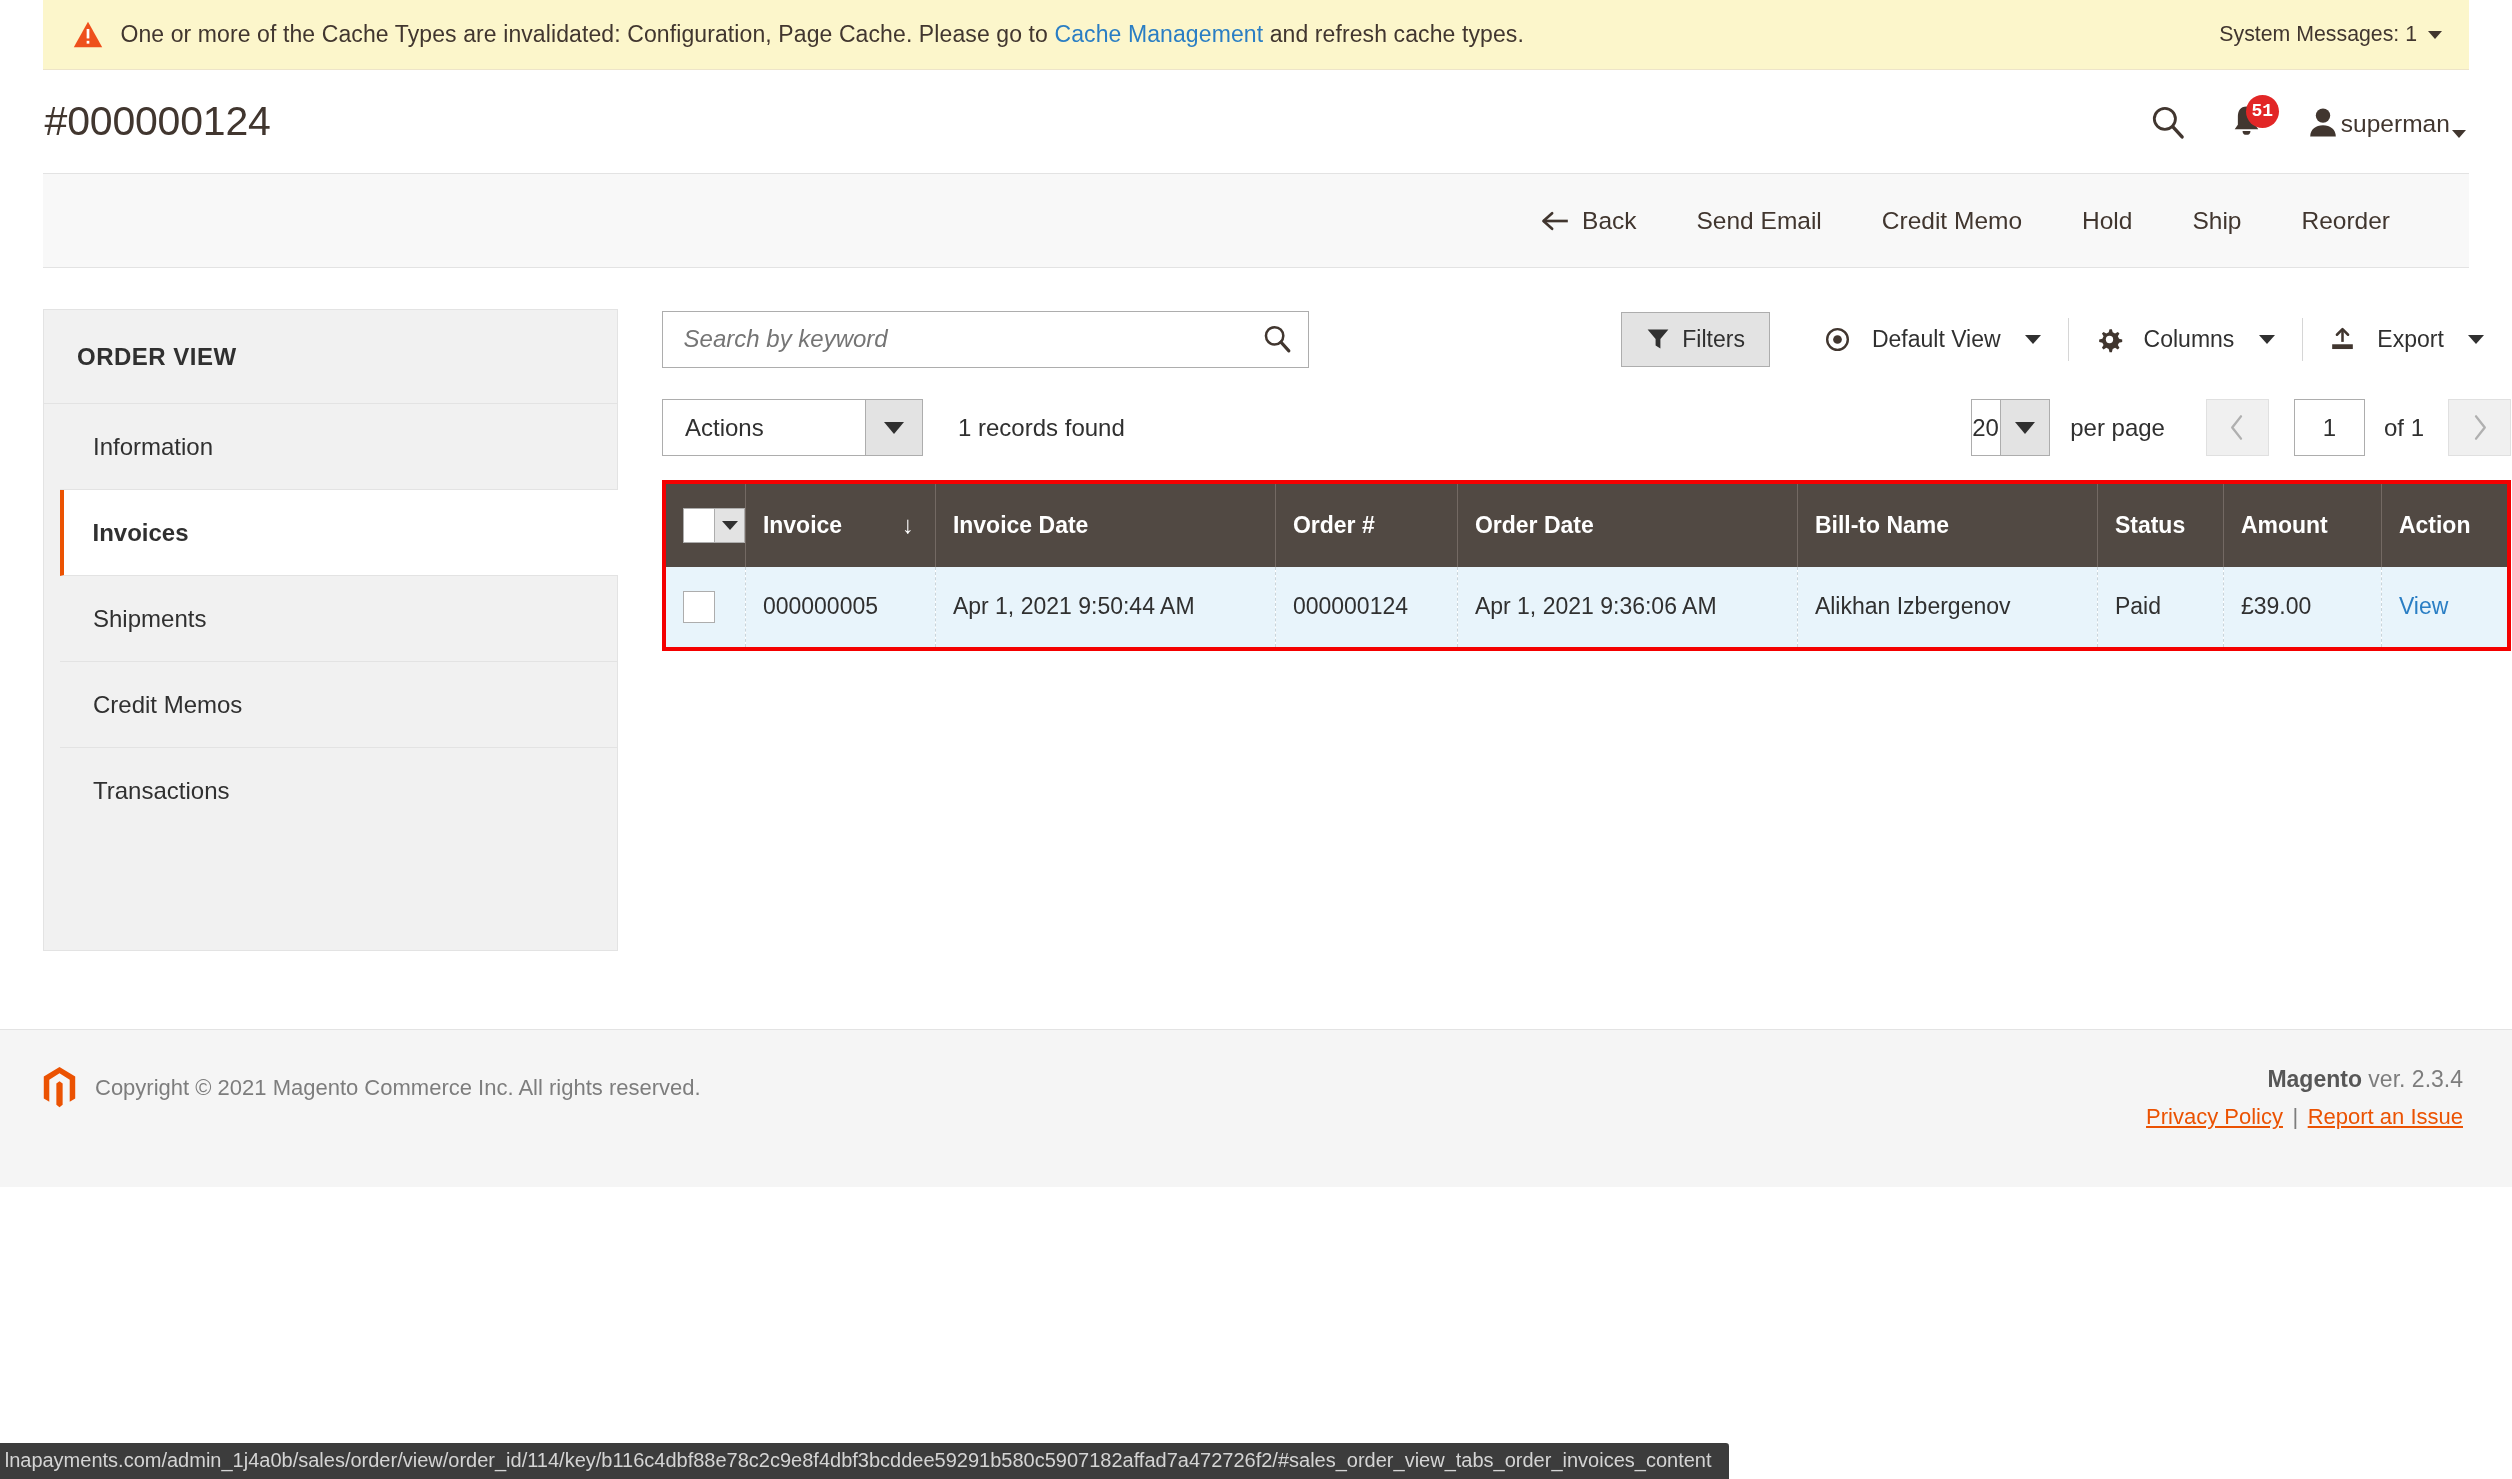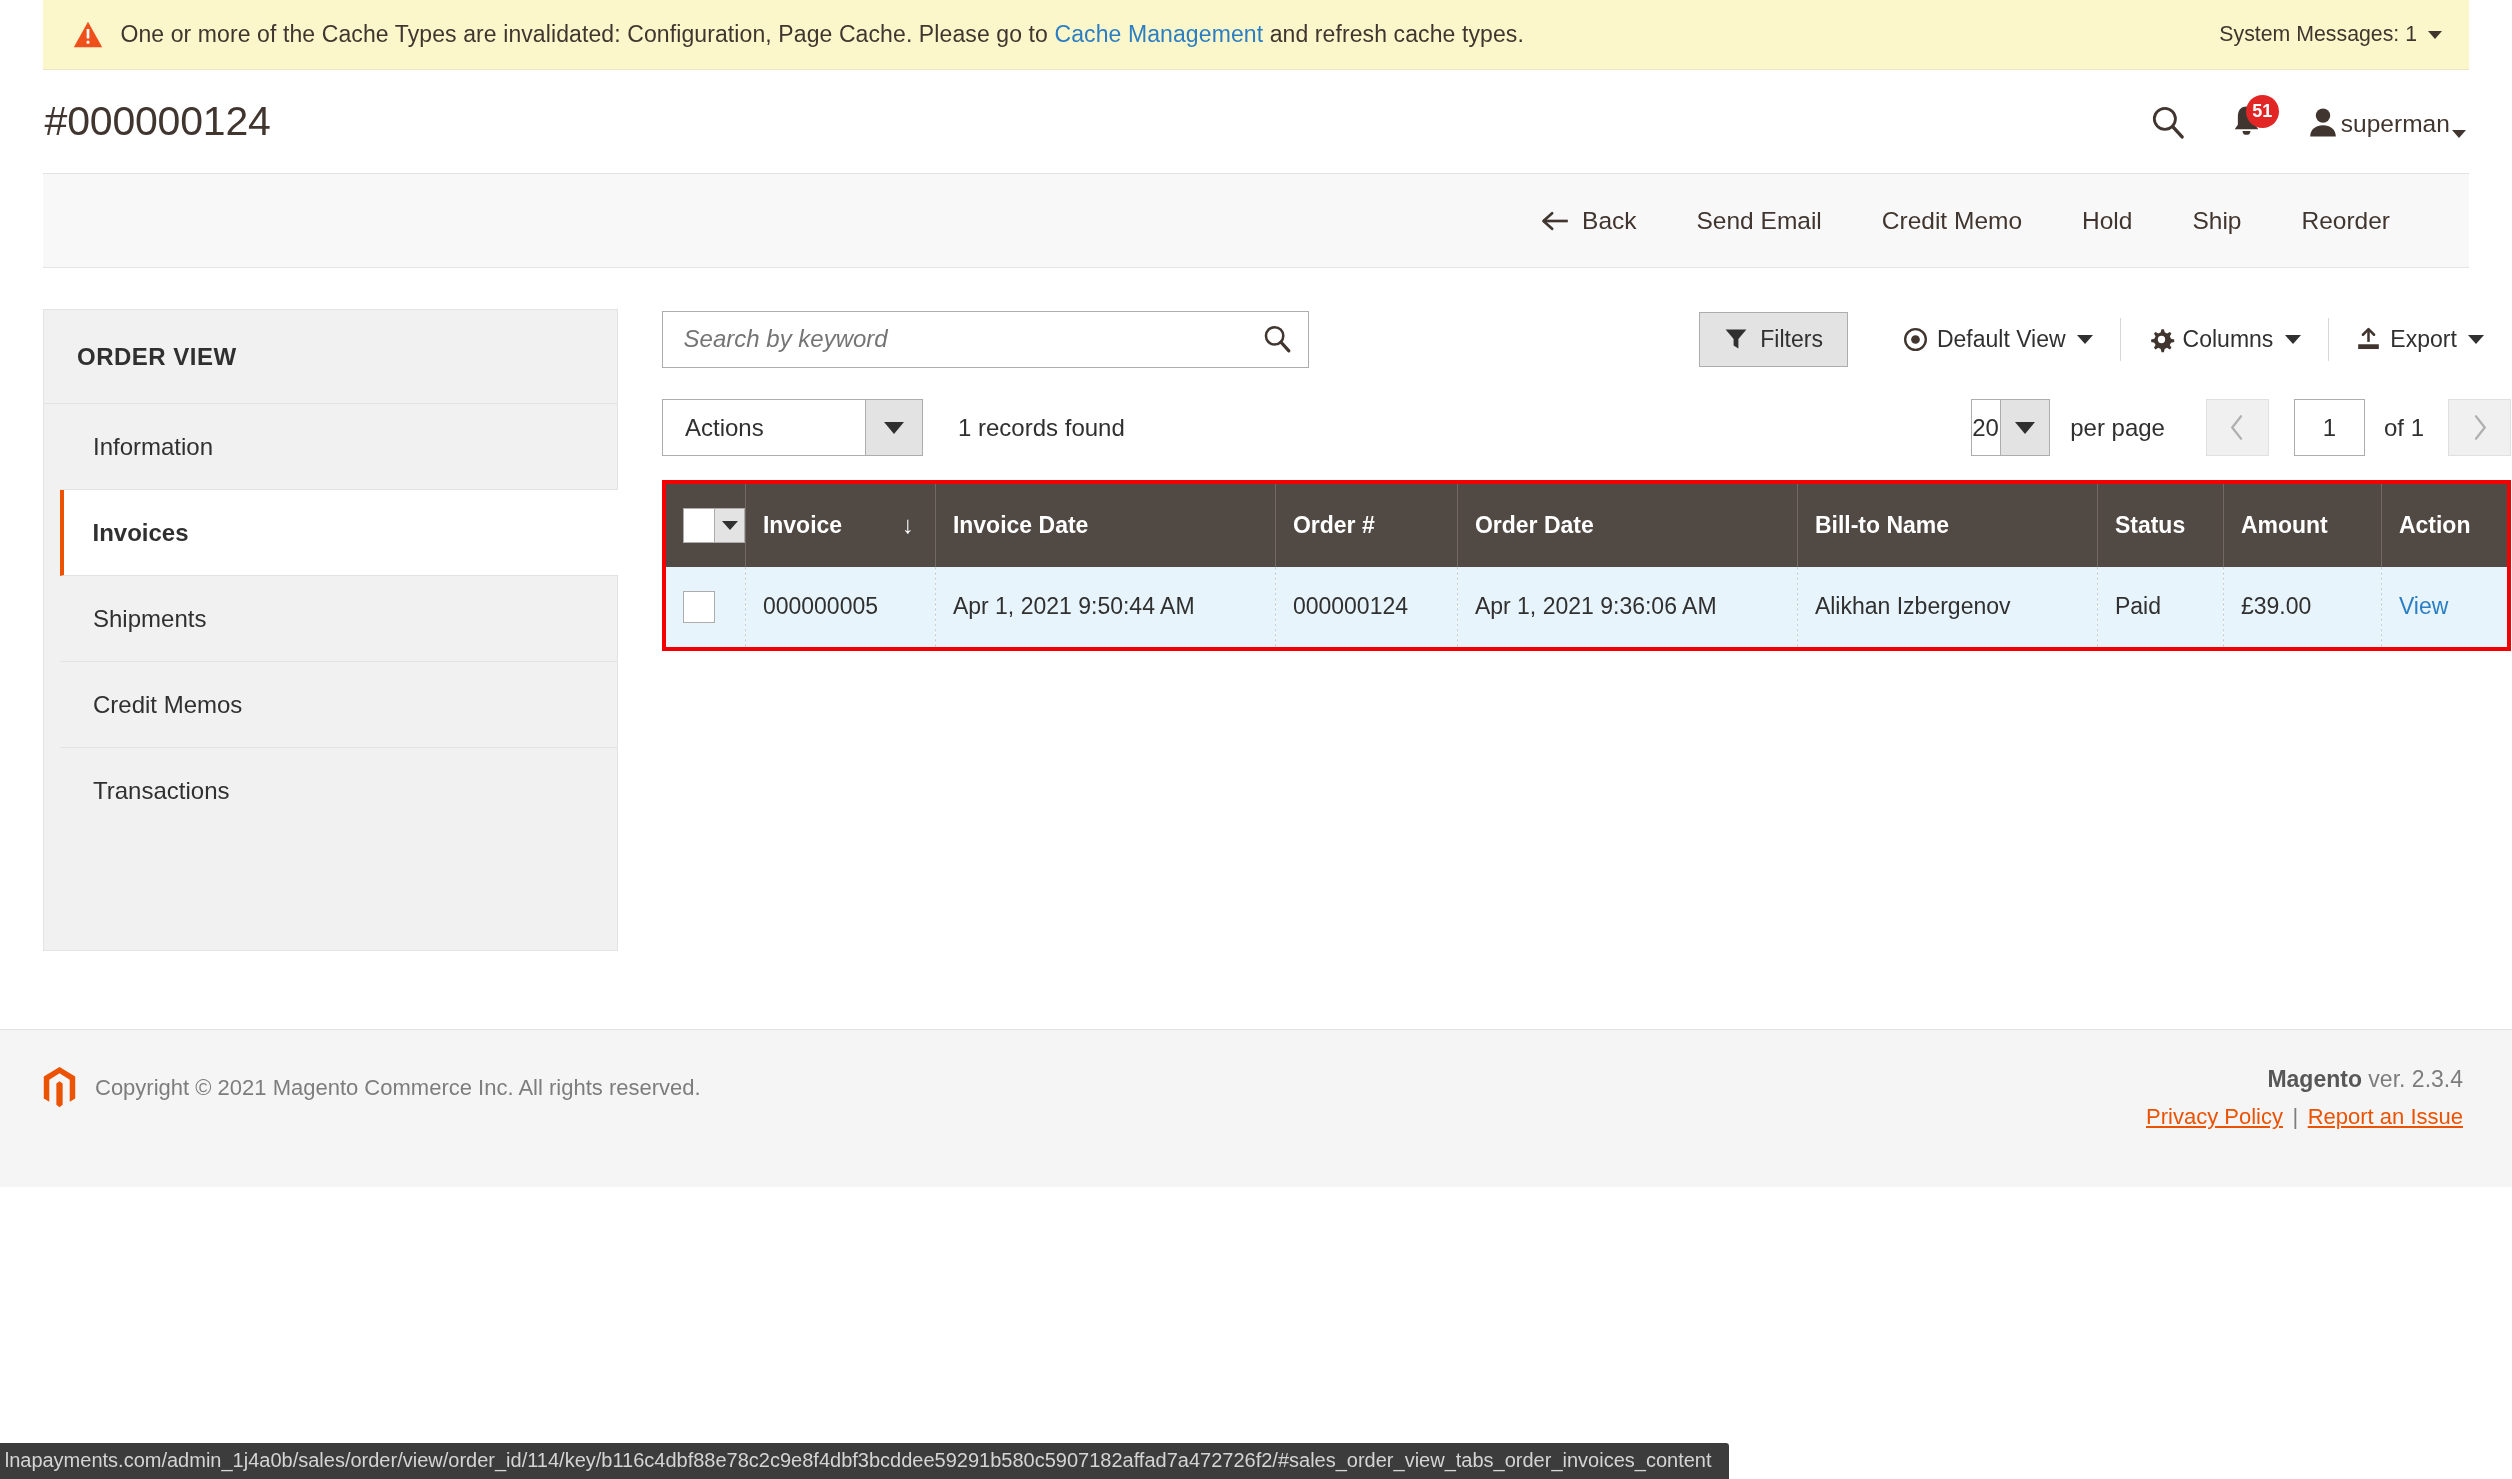--- a/index.html
+++ b/index.html
@@ -91,20 +91,21 @@
     position: absolute;
     top: -9.5px; left: 16px;
     min-width: 33px; height: 33px;
     border-radius: 50%;
     background: #e22626;
     color: #fff;
     font-size: 18px;
     font-weight: 700;
     display: flex; align-items: center; justify-content: center;
     padding: 0 4.7px;
+    font-family: Liberation Mono, monospace;
   }
   .user-wrap {
     display: flex; align-items: flex-end; gap: 2px;
     cursor: pointer;
   }
   .user-wrap svg { width: 32px; height: 32px; display:block; }
   .user-name { font-size: 24.5px; color: #41362f; }
 
   
   .action-bar {
@@ -219,21 +220,21 @@
     height: 55px;
     display: flex; align-items: center; gap: 12.6px;
     padding: 0 24px;
     font-size: 23px;
     color: #303030;
     cursor: pointer;
     margin-right: 27px;
   }
   .filters-btn svg { width: 24px; height: 24px; display:block; }
   .tool-link {
-    display: flex; align-items: center; gap: 8px;
+    display: flex; align-items: center; gap: 21px;
     font-size: 23px; color: #303030;
     padding: 0 27px;
     cursor: pointer;
     height: 43px;
     white-space: nowrap;
   }
   .tool-sep { width: 0.8px; height: 43px; background: #d6d6d6; }
   .tool-link svg { width: 27px; height: 27px; display:block; }
   .caret-dk {
     width: 0; height: 0;

